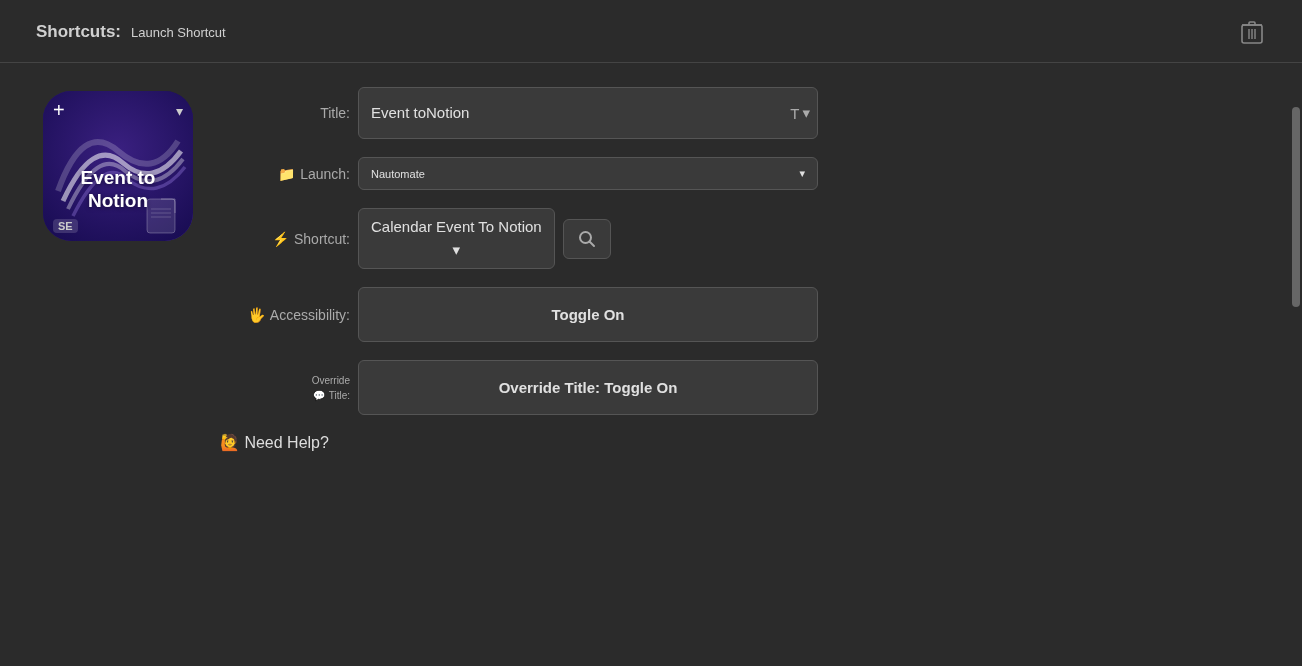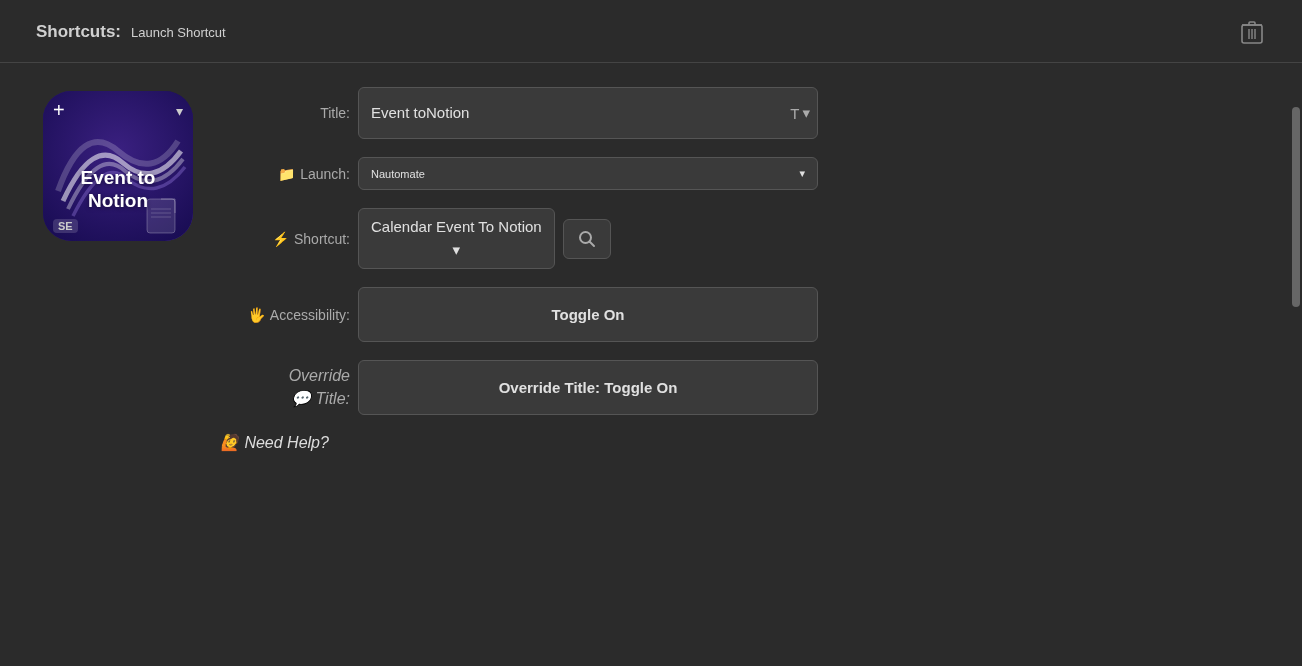--- a/index.html
+++ b/index.html
@@ -266,42 +266,40 @@
       font-size: 15px;
       font-weight: 600;
       color: #e0e0e0;
       text-align: center;
       cursor: pointer;
     }
 
     .override-label {
       text-align: right;
       min-width: 130px;
-      font-size: 16px;
+      font-size: 10px;
       color: #aaa;
       display: flex;
       flex-direction: column;
       align-items: flex-end;
       justify-content: center;
       gap: 2px;
       flex-shrink: 0;
       line-height: 1.3;
-      font-style: italic;
     }
 
     .help-section {
       margin-top: 8px;
       padding-bottom: 16px;
     }
 
     .help-title {
       font-size: 16px;
       color: #ddd;
       margin-bottom: 20px;
-      font-style: italic;
     }
 
     .help-sub {
       font-size: 13px;
       color: #888;
     }
 
     .scrollbar-area {
       width: 14px;
       flex-shrink: 0;

